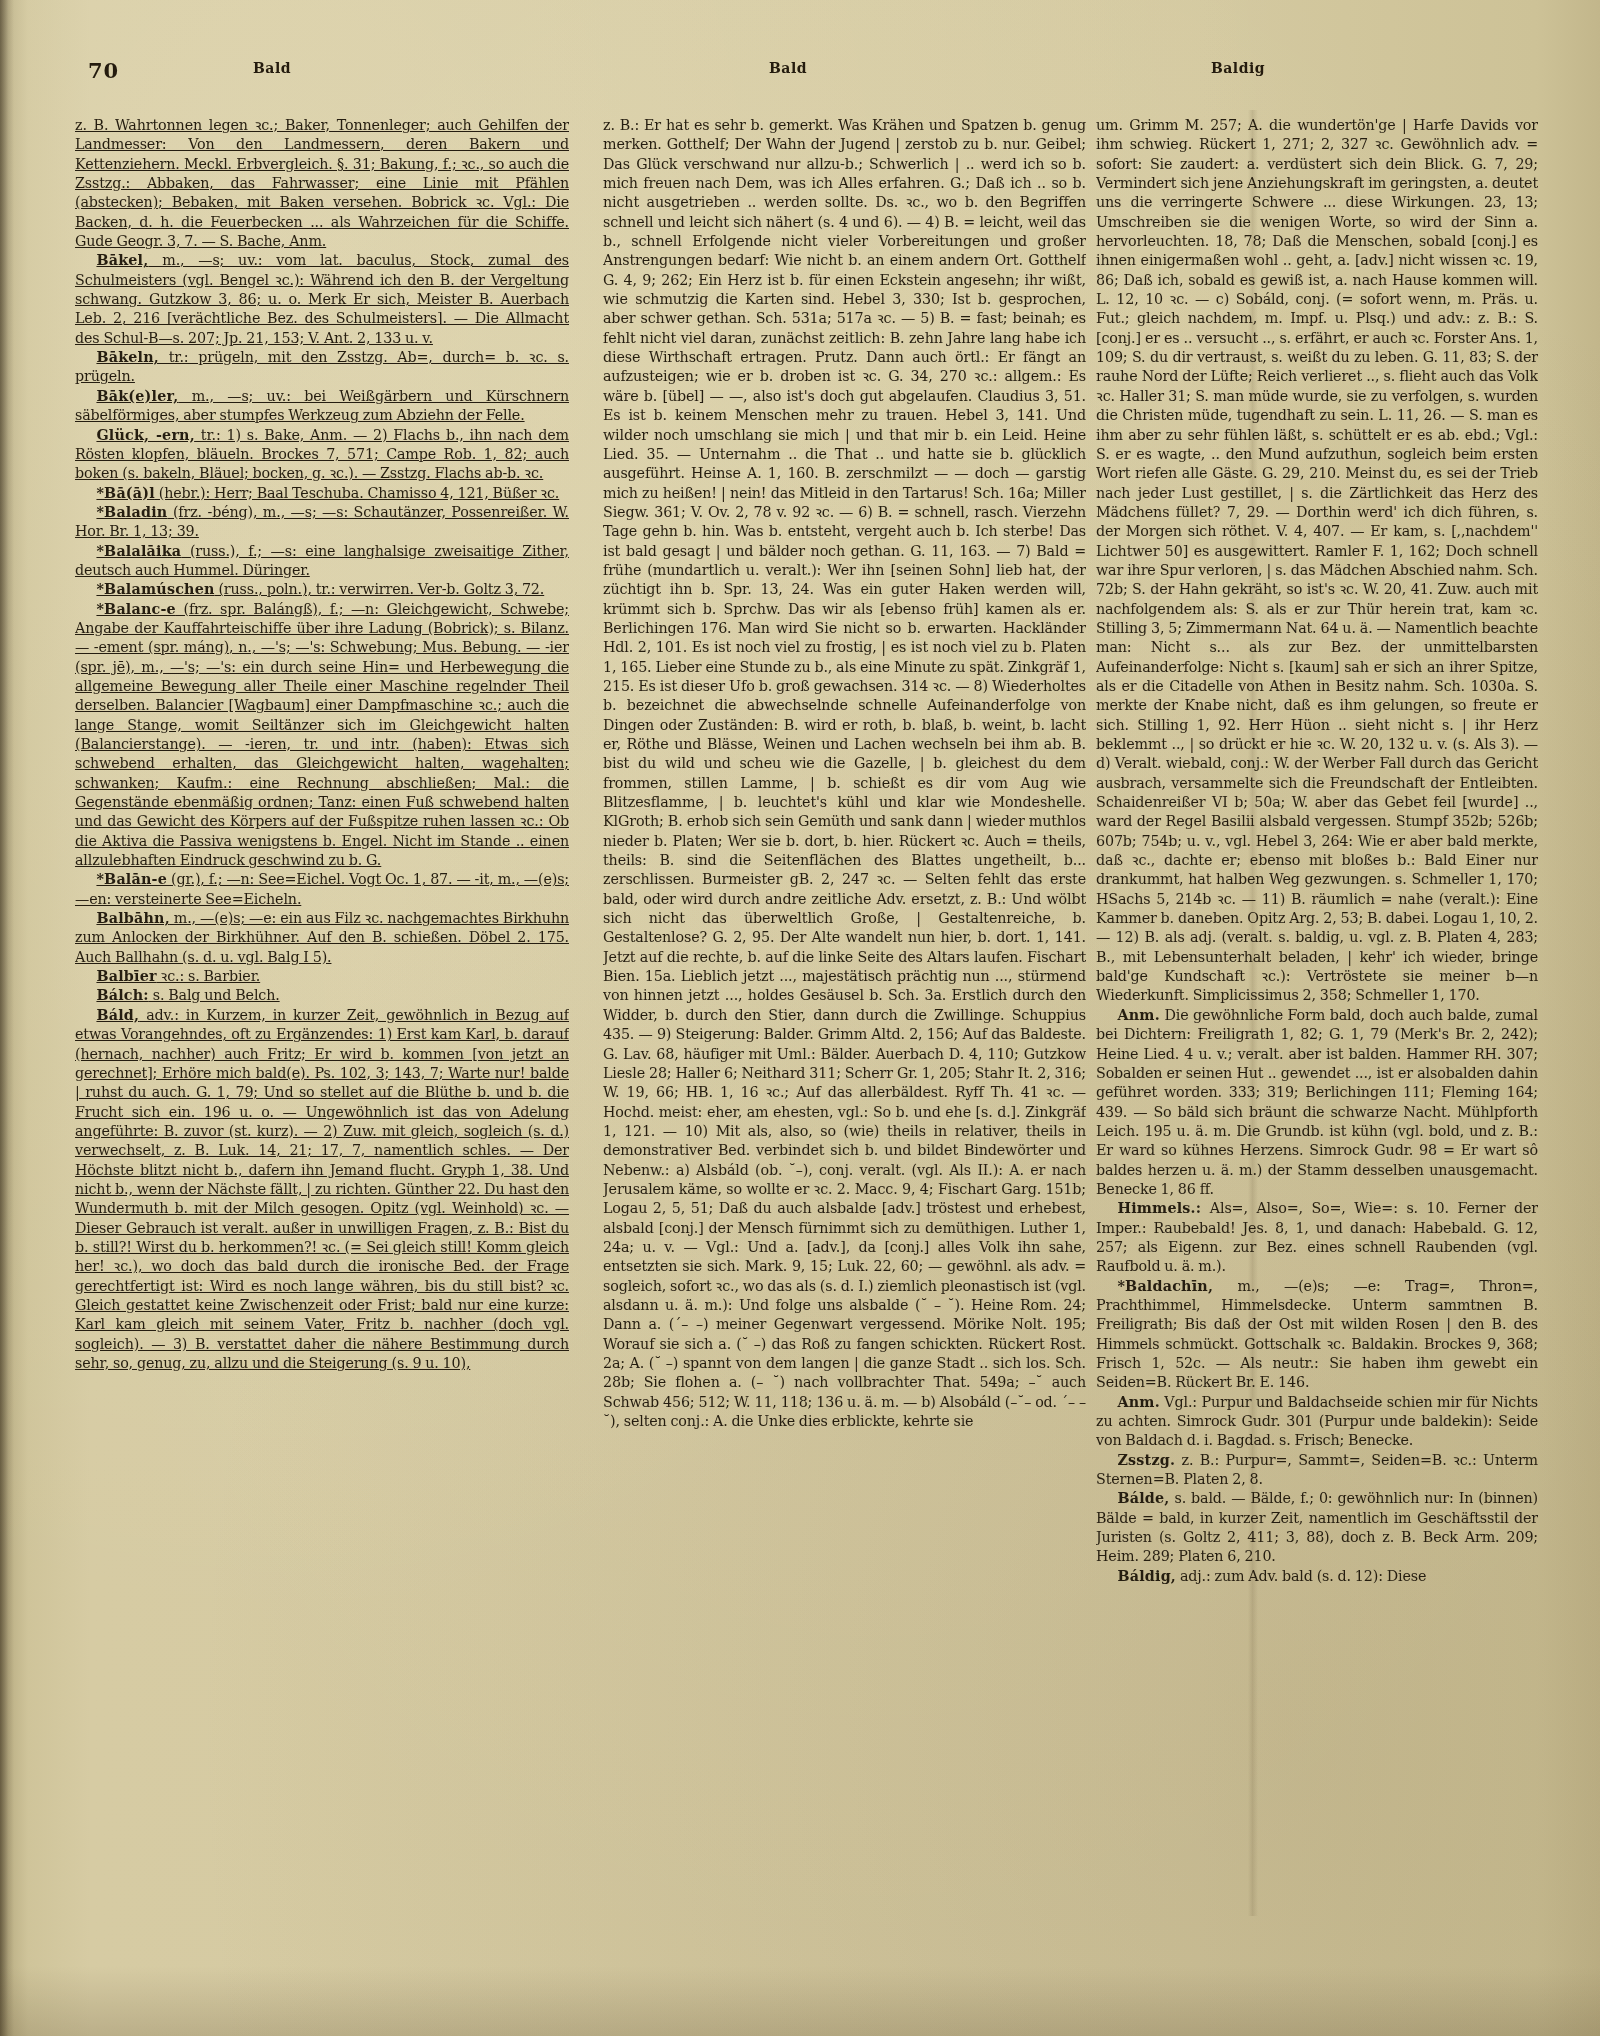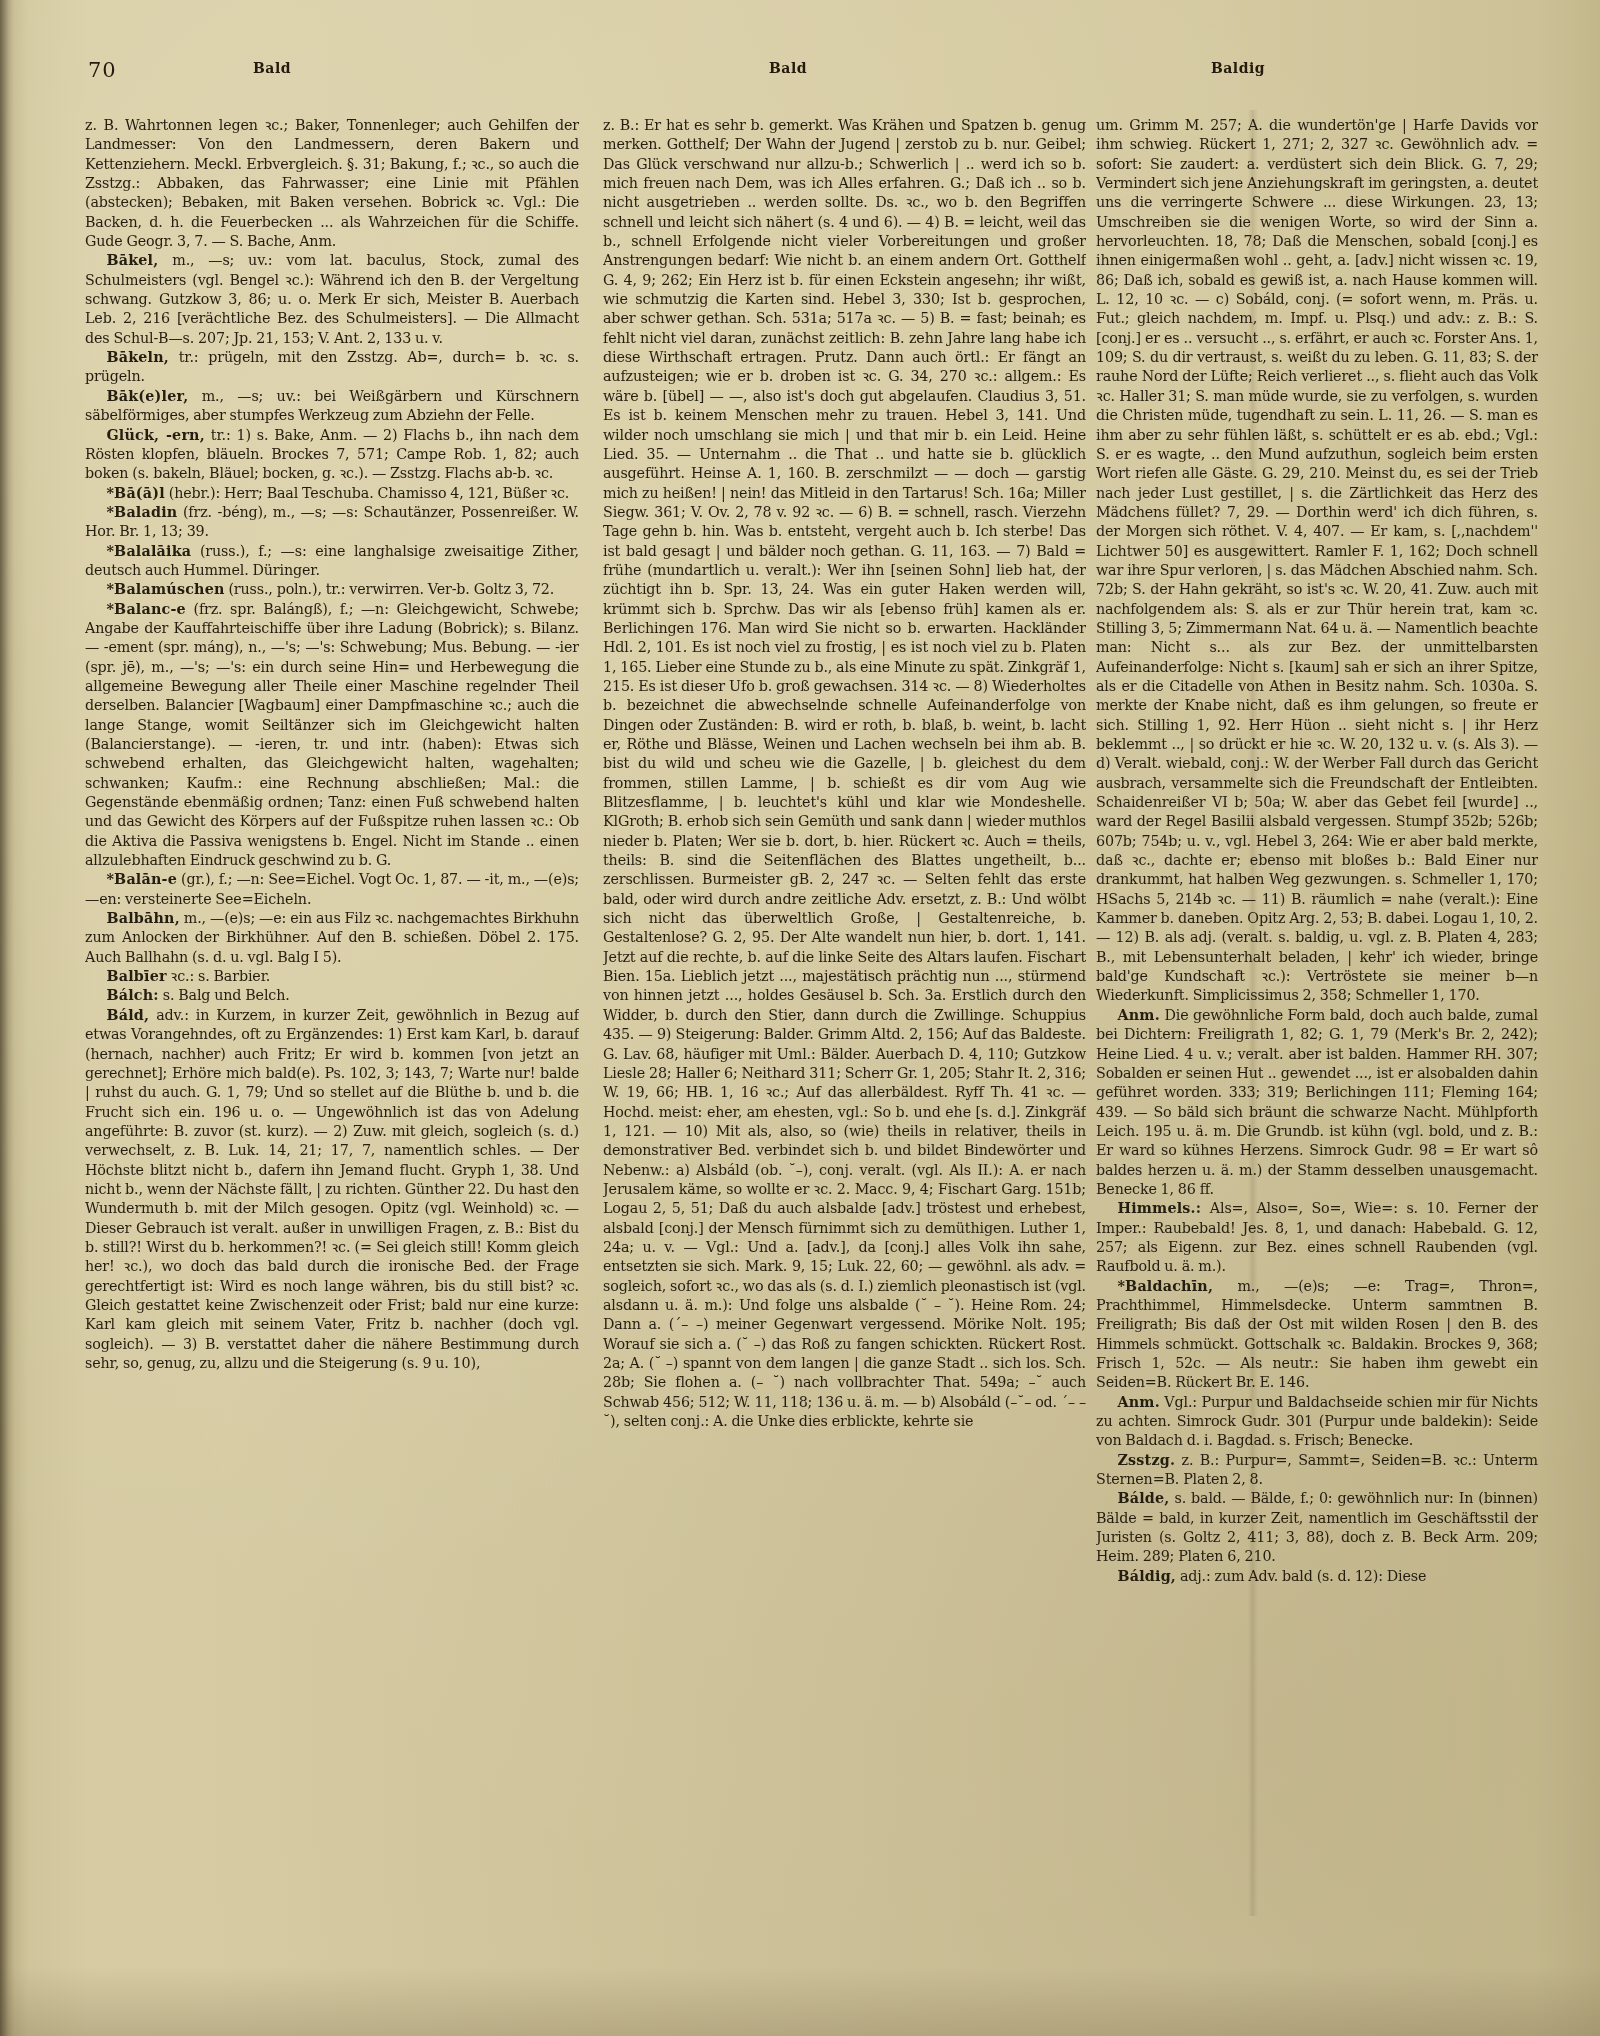--- a/index.html
+++ b/index.html
@@ -25,34 +25,34 @@
     position:absolute;left:0;top:0;bottom:0;width:14px;
     background:linear-gradient(90deg, rgba(40,30,15,.55), rgba(40,30,15,.12) 60%, rgba(0,0,0,0));
   }
   .crease{
     position:absolute;top:110px;bottom:120px;left:1248px;width:10px;
     background:linear-gradient(90deg, rgba(0,0,0,0), rgba(95,80,50,.16) 45%, rgba(0,0,0,0));
   }
   .running-head{position:absolute;top:58px;left:0;right:0;height:30px;color:#241b0e;}
   .pageno{
     position:absolute;left:88px;top:0;
-    font-size:21px;font-weight:400;letter-spacing:1px;
+    font-size:21px;font-weight:700;letter-spacing:1px;
   }
   .head{
     position:absolute;top:2px;transform:translateX(-50%);
     font-size:14px;font-weight:700;letter-spacing:.5px;color:#241b0e;
   }
   .head1{left:272px;} .head2{left:788px;} .head3{left:1238px;}
   .text-block{position:absolute;top:116px;left:0;right:0;height:1808px;}
   .column{
     position:absolute;top:0;height:1808px;overflow:hidden;
     text-align:justify;color:#251d10;
     font-size:14.3px;line-height:19.35px;letter-spacing:-0.15px;word-spacing:-0.5px;
   }
-  .col1{left:85px;width:494px;}
+  .col1{left:75px;width:494px;text-decoration:underline;}
   .col2{left:603px;width:483px;}
   .col3{left:1096px;width:442px;}
   .para{margin:0;}
   .para.indent{text-indent:1.5em;}
   .para b.headword{font-weight:700;letter-spacing:.2px;}
 </style>
 </head>
 <body>
 
 <div class="page">

